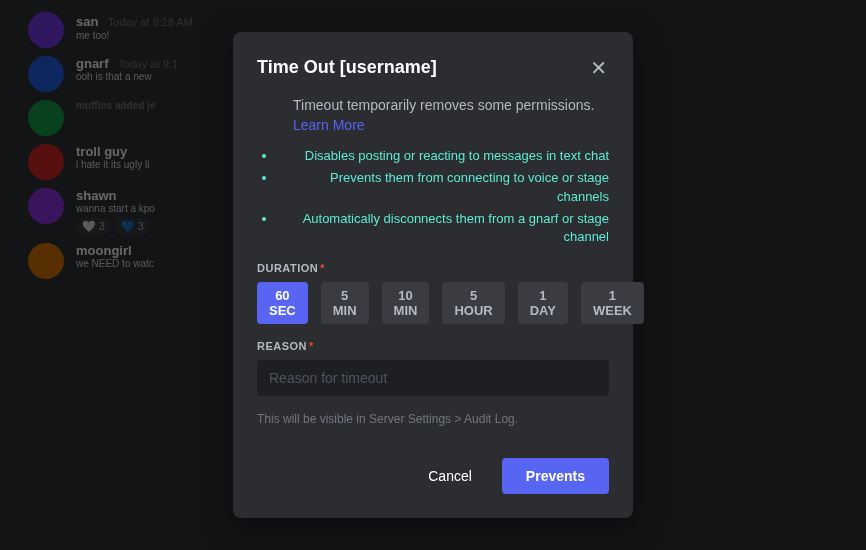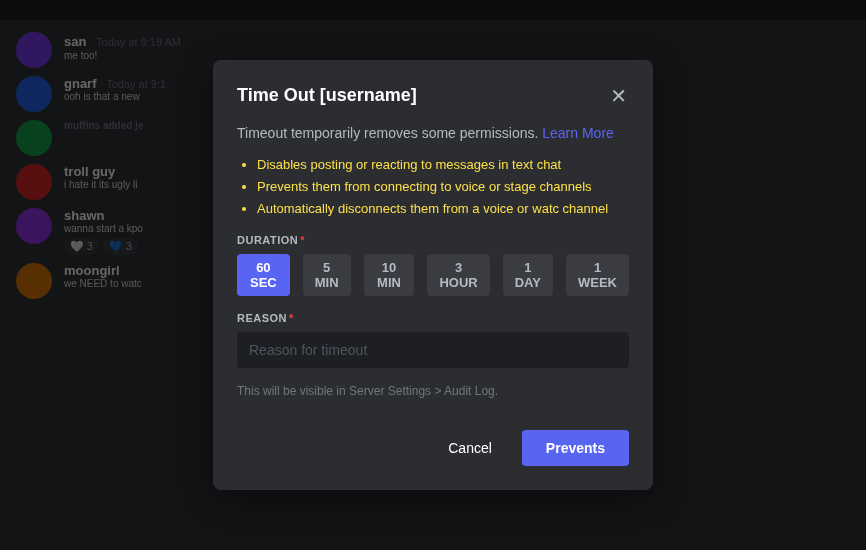--- a/index.html
+++ b/index.html
@@ -12,23 +12,22 @@
       position: relative;
     }
 
     
     .chat-bg {
       position: absolute;
       inset: 0;
       background: #313338;
       display: flex;
       flex-direction: column;
-      padding: 8px 0;
+      padding: 8px 12px;
       overflow: hidden;
-      margin-top: 20px;
     }
 
     .chat-item {
       display: flex;
       align-items: flex-start;
       padding: 4px 16px;
       gap: 12px;
     }
 
     .avatar {
@@ -58,21 +57,21 @@
       background: rgba(0,0,0,0.6);
       display: flex;
       align-items: center;
       justify-content: center;
     }
 
     
     .modal {
       background: #2b2d31;
       border-radius: 8px;
-      width: 440px;
+      width: 400px;
       padding: 24px;
       position: relative;
       box-shadow: 0 8px 32px rgba(0,0,0,0.5);
     }
 
     .modal-header {
       display: flex;
       justify-content: space-between;
       align-items: center;
       margin-bottom: 16px;
@@ -92,38 +91,40 @@
       cursor: pointer;
       padding: 2px;
       line-height: 1;
     }
 
     .modal-desc {
       color: #b5bac1;
       font-size: 14px;
       margin-bottom: 12px;
       line-height: 1.4;
+      margin-left: 36px;
     }
 
     .modal-desc a {
       color: #5865f2;
       text-decoration: none;
     }
 
     .bullet-list {
       list-style: disc;
       padding-left: 20px;
       margin-bottom: 16px;
     }
 
     .bullet-list li {
-      color: #fde047;
+      color: #5eead4;
       font-size: 13px;
       margin-bottom: 4px;
       line-height: 1.4;
+      text-align: right;
     }
 
     .section-label {
       color: #b5bac1;
       font-size: 11px;
       font-weight: 700;
       text-transform: uppercase;
       letter-spacing: 0.5px;
       margin-bottom: 8px;
     }
@@ -285,31 +286,31 @@
     </div>
 
     <p class="modal-desc">
       <span>Timeout temporarily removes some permissions.</span>
       <a href="#">Learn More</a>
     </p>
 
     <ul class="bullet-list">
       <li>Disables posting or reacting to messages in text chat</li>
       <li>Prevents them from connecting to voice or stage channels</li>
-      <li>Automatically disconnects them from a voice or watc channel</li>
+      <li>Automatically disconnects them from a gnarf or stage channel</li>
     </ul>
 
     <div class="section-label">
       <span>DURATION</span><span class="required">*</span>
     </div>
     <div class="duration-group">
       <button class="duration-btn active">60 SEC</button>
       <button class="duration-btn">5 MIN</button>
       <button class="duration-btn">10 MIN</button>
-      <button class="duration-btn">3 HOUR</button>
+      <button class="duration-btn">5 HOUR</button>
       <button class="duration-btn">1 DAY</button>
       <button class="duration-btn">1 WEEK</button>
     </div>
 
     <div class="section-label">
       <span>REASON</span><span class="required">*</span>
     </div>
     <input type="text" class="reason-input" placeholder="Reason for timeout" style="">
     <p class="audit-note">This will be visible in Server Settings &gt; Audit Log.</p>
 

